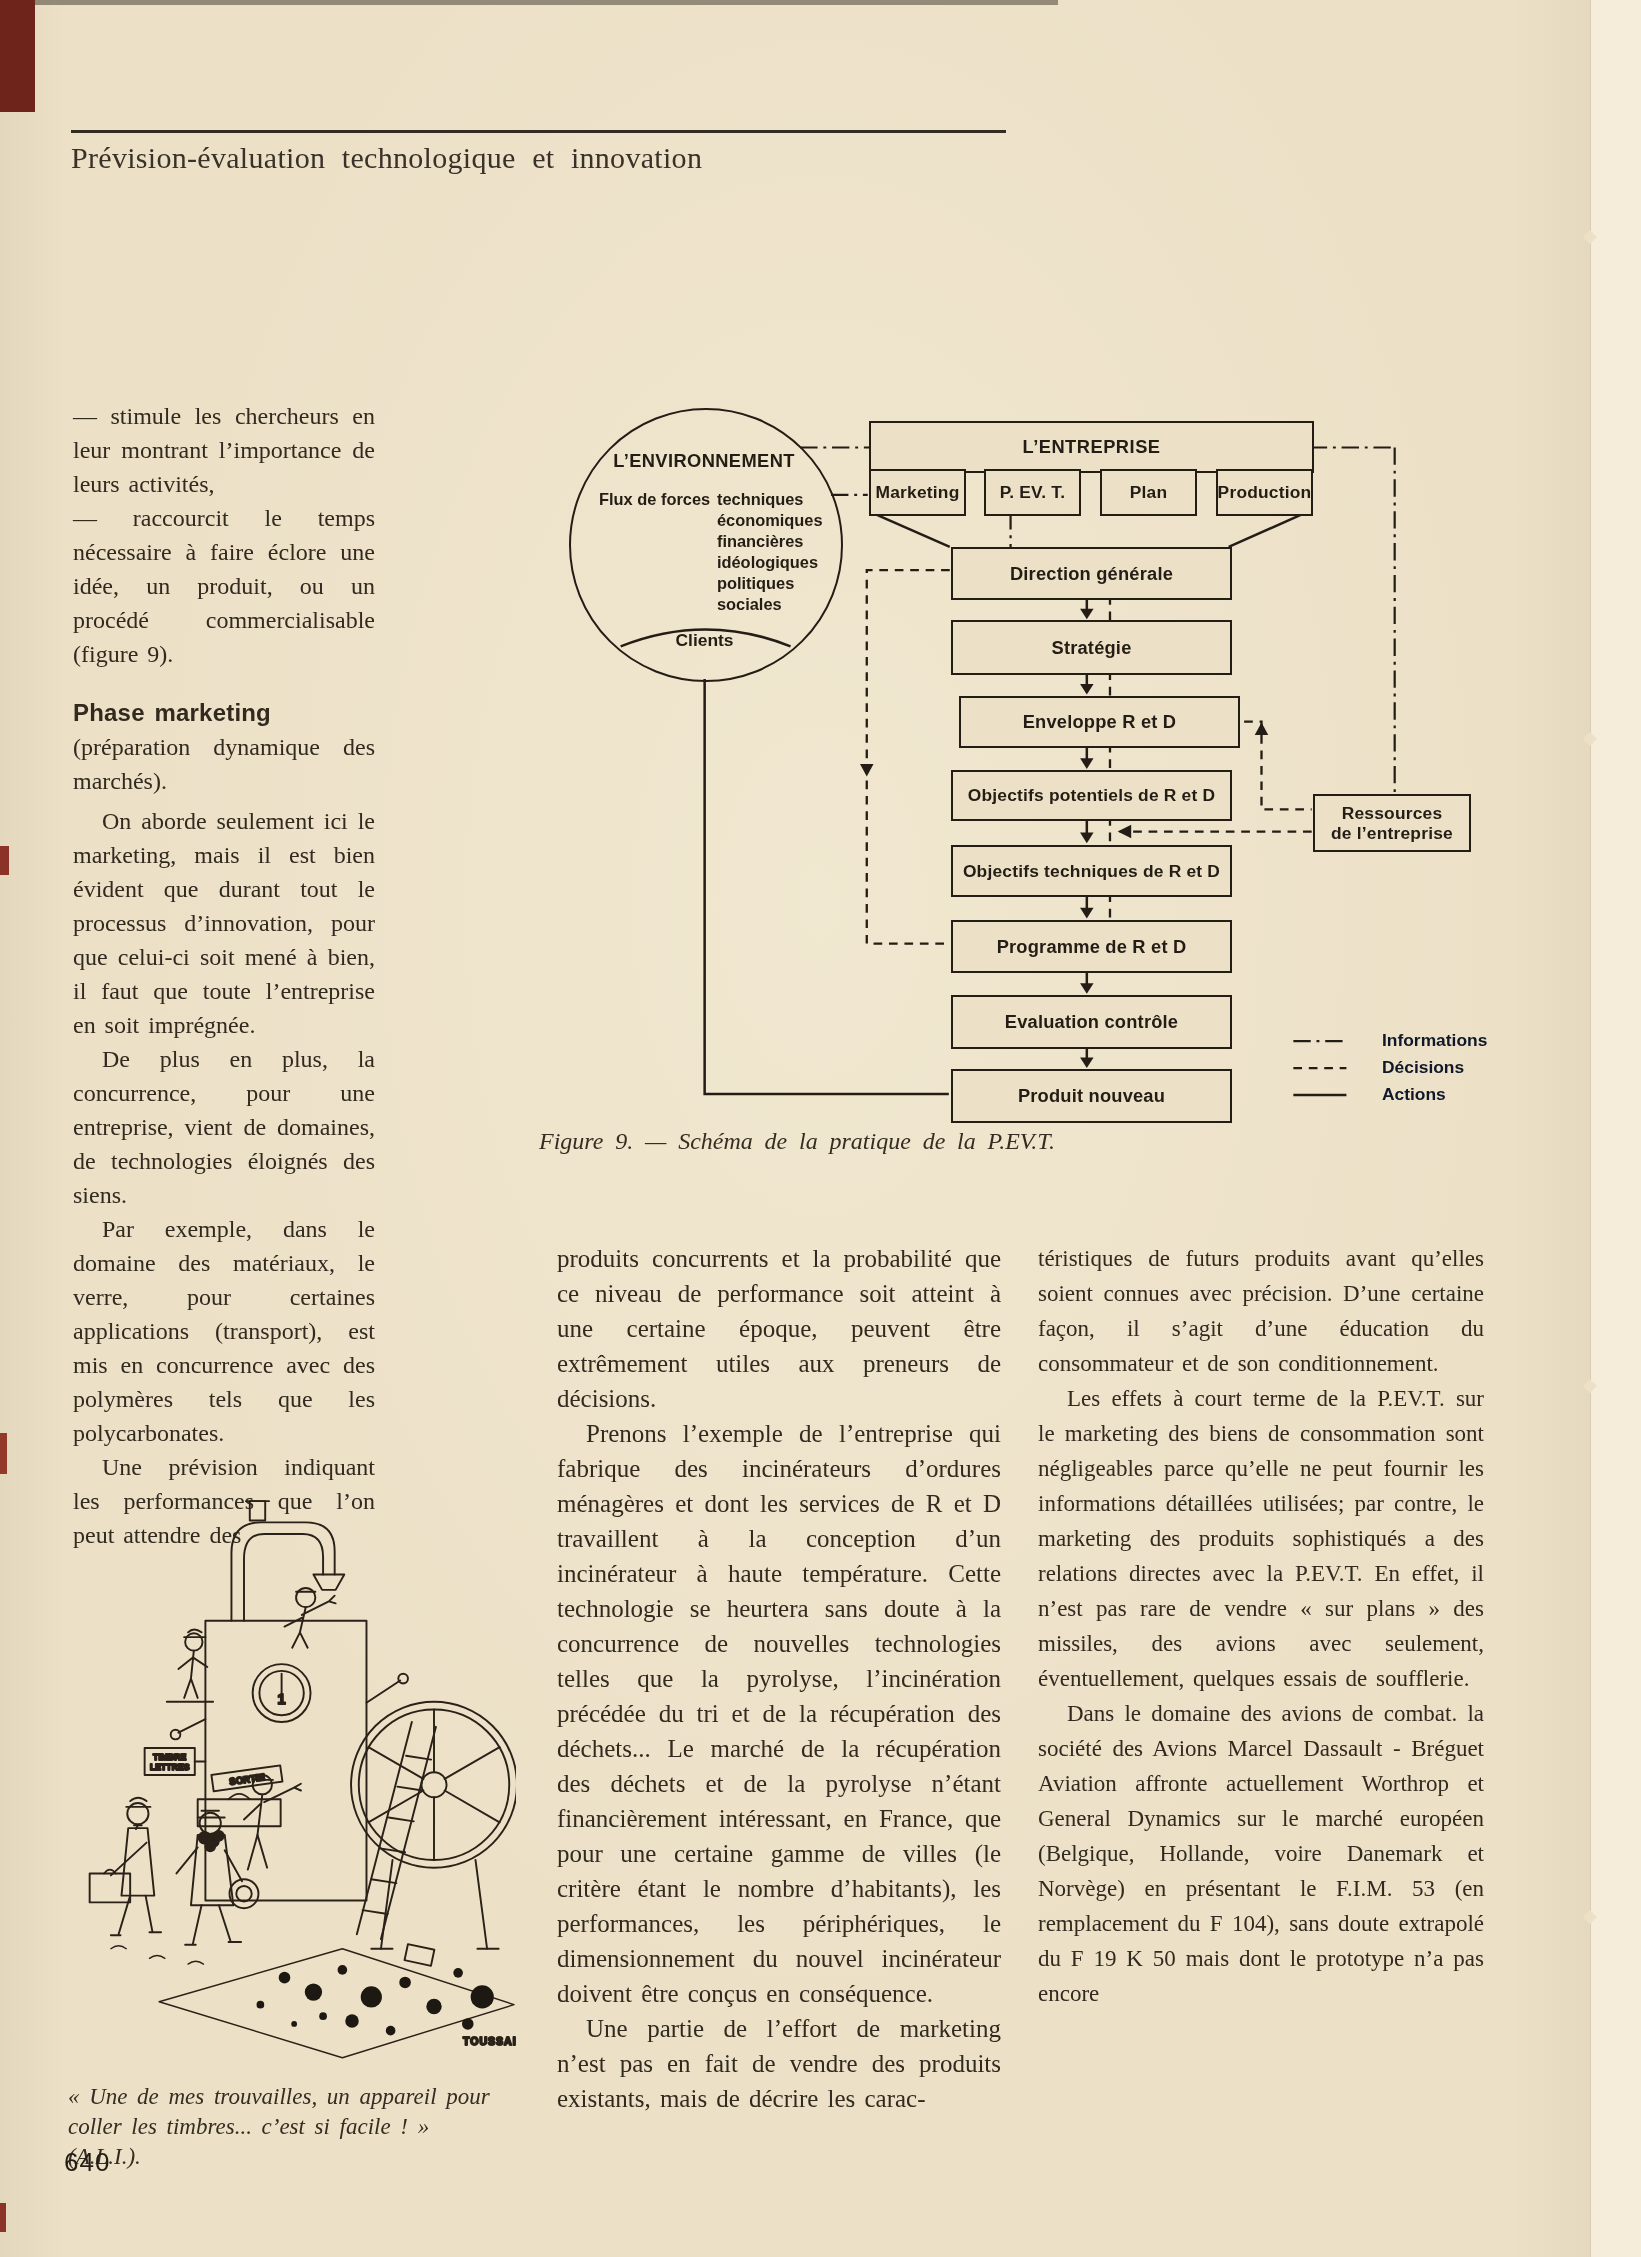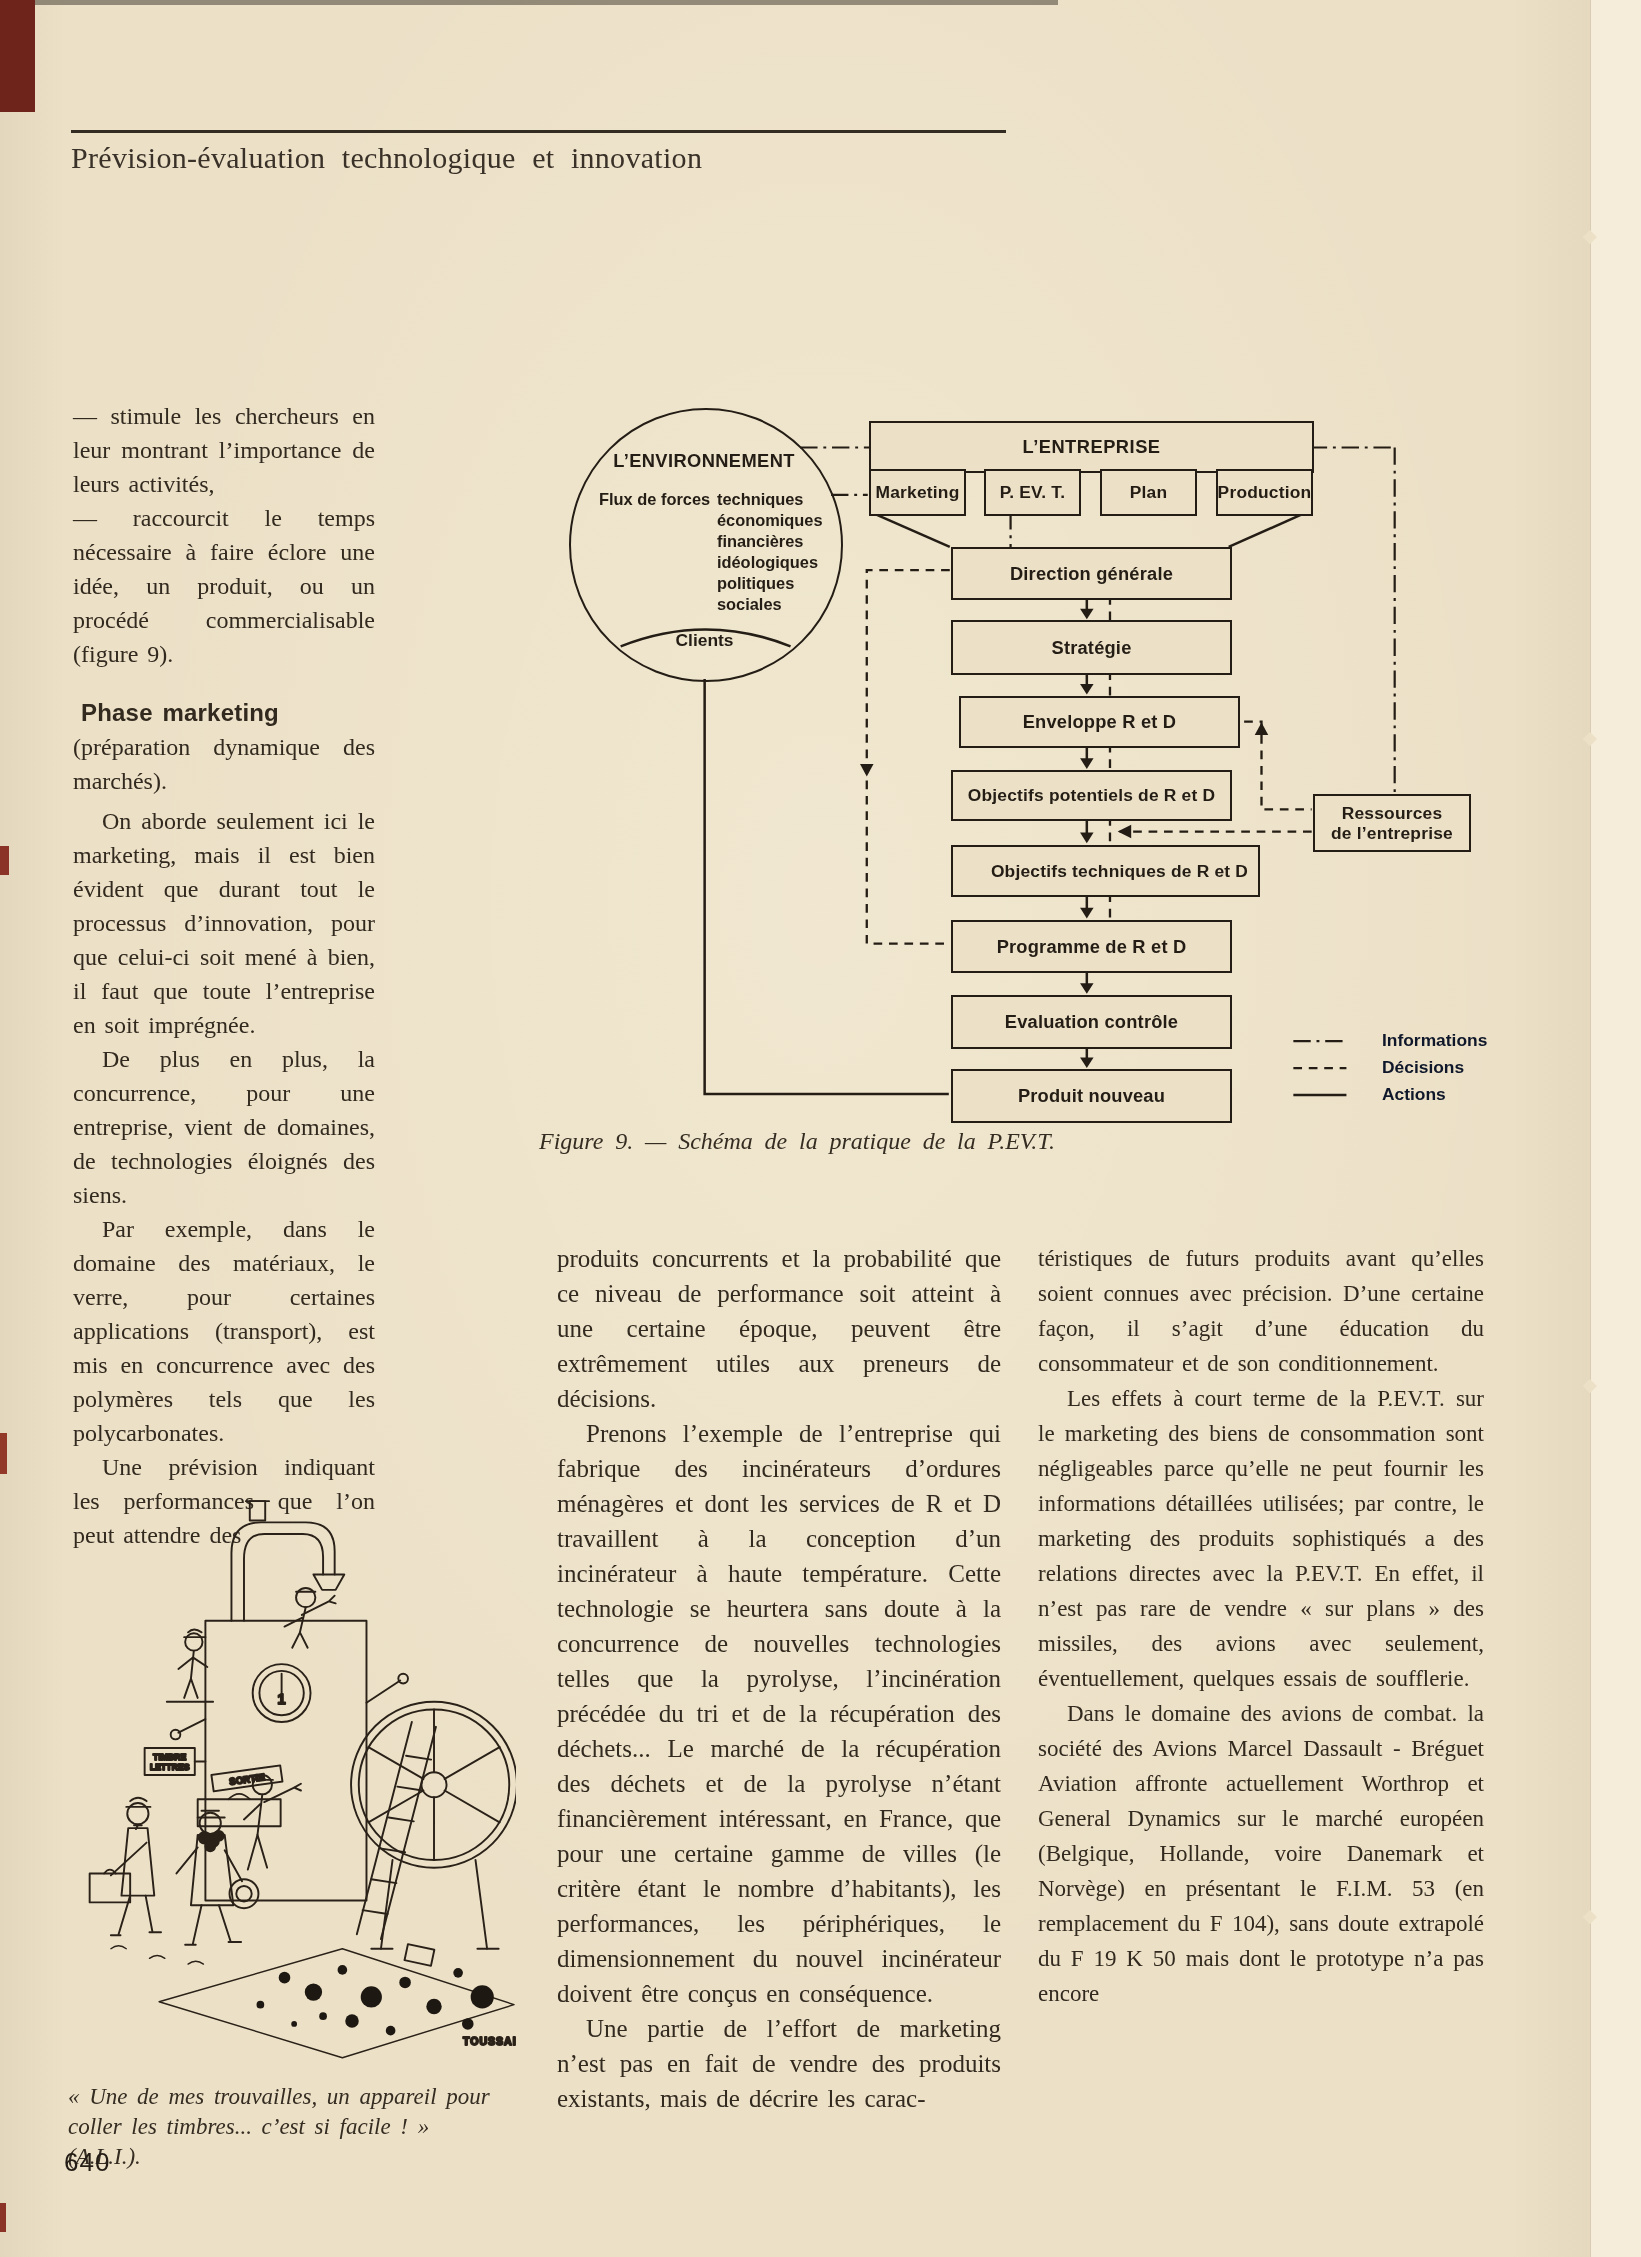--- a/index.html
+++ b/index.html
@@ -17,21 +17,21 @@
   
   #rule{left:71px;top:130px;width:935px;height:2.9px;background:#332c23;}
   #page-title{left:71px;top:141px;font-size:30px;color:#3a3129;word-spacing:8.7px;letter-spacing:0.3px;}
   
   .col{position:absolute;text-align:justify;}
   #col-left{left:73px;top:399px;width:302px;font-size:24px;line-height:34px;word-spacing:2.9px;}
   #col-mid{left:557px;top:1241px;width:444px;font-size:25px;line-height:35px;word-spacing:2.9px;}
   #col-right{left:1038px;top:1241px;width:446px;font-size:23px;line-height:35px;word-spacing:2.9px;}
   .col p{margin:0;}
   .col p.ind{text-indent:29px;}
-  .col h3{margin:25px 0 0 8px;font-size:24px;font-family:"Liberation Sans",sans-serif;letter-spacing:0.2px;}
+  .col h3{margin:25px 0 0 0;font-size:24px;font-family:"Liberation Sans",sans-serif;letter-spacing:0.2px;}
   .col .sub{margin:0 0 5.8px 0;}
   
   #figure{left:381px;top:406px;width:1125px;height:719px;}
   #figure svg{position:absolute;left:0;top:0;}
   .ink{stroke:#241d15;fill:none;}
   .fb{position:absolute;border:2.9px solid #241d15;background:#ece1c7;display:flex;align-items:center;justify-content:center;
       font-family:"Liberation Sans",sans-serif;font-weight:bold;color:#241d15;font-size:18.3px;letter-spacing:0.2px;text-align:center;}
   .fb.small{font-size:17.4px;}
   #env-circle{left:188px;top:1.9px;width:270px;height:270px;border:2.9px solid #241d15;border-radius:50%;}
   .envtxt{position:absolute;font-family:"Liberation Sans",sans-serif;font-weight:bold;color:#241d15;}
@@ -161,21 +161,21 @@
     </div>
   <div class="fb" style="left:570px;top:214px;width:277px;height:51px;">
       <span>Stratégie</span>
     </div>
   <div class="fb" style="left:578px;top:290px;width:277px;height:48px;">
       <span>Enveloppe R et D</span>
     </div>
   <div class="fb small" style="left:570px;top:364px;width:277px;height:47px;">
       <span>Objectifs potentiels de R et D</span>
     </div>
-  <div class="fb small" style="left:570px;top:439px;width:277px;height:48px;padding-left:28px;">
+  <div class="fb small" style="left:570px;top:439px;width:277px;height:48px;">
       <span>Objectifs techniques de R et D</span>
     </div>
   <div class="fb" style="left:570px;top:514px;width:277px;height:49px;">
       <span>Programme de R et D</span>
     </div>
   <div class="fb" style="left:570px;top:589px;width:277px;height:50px;">
       <span>Evaluation contrôle</span>
     </div>
   <div class="fb" style="left:570px;top:663px;width:277px;height:50px;">
       <span>Produit nouveau</span>

